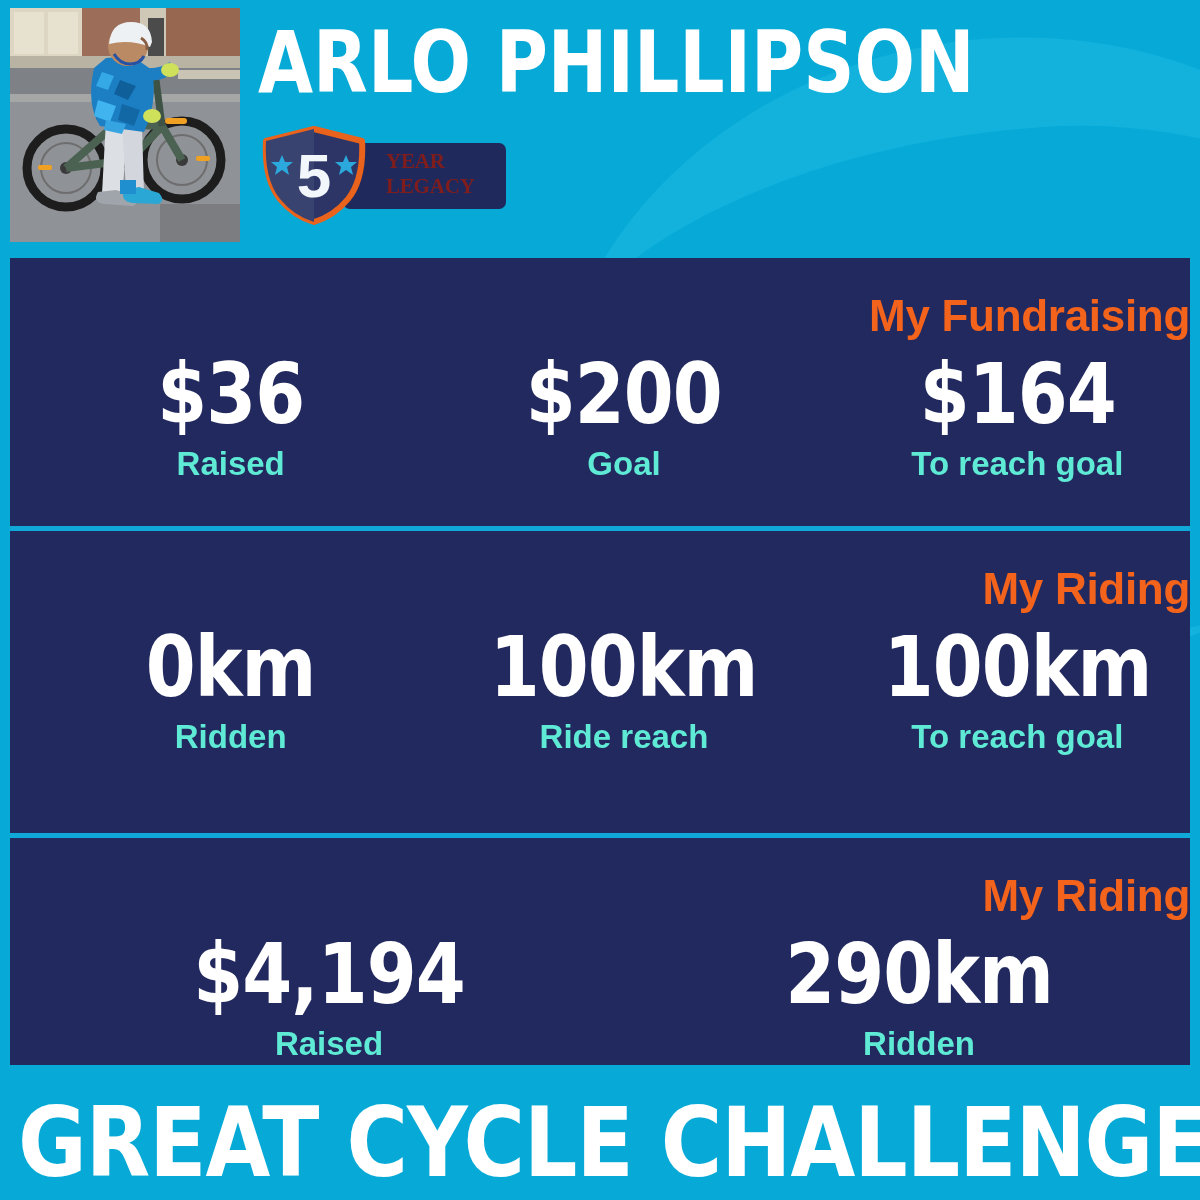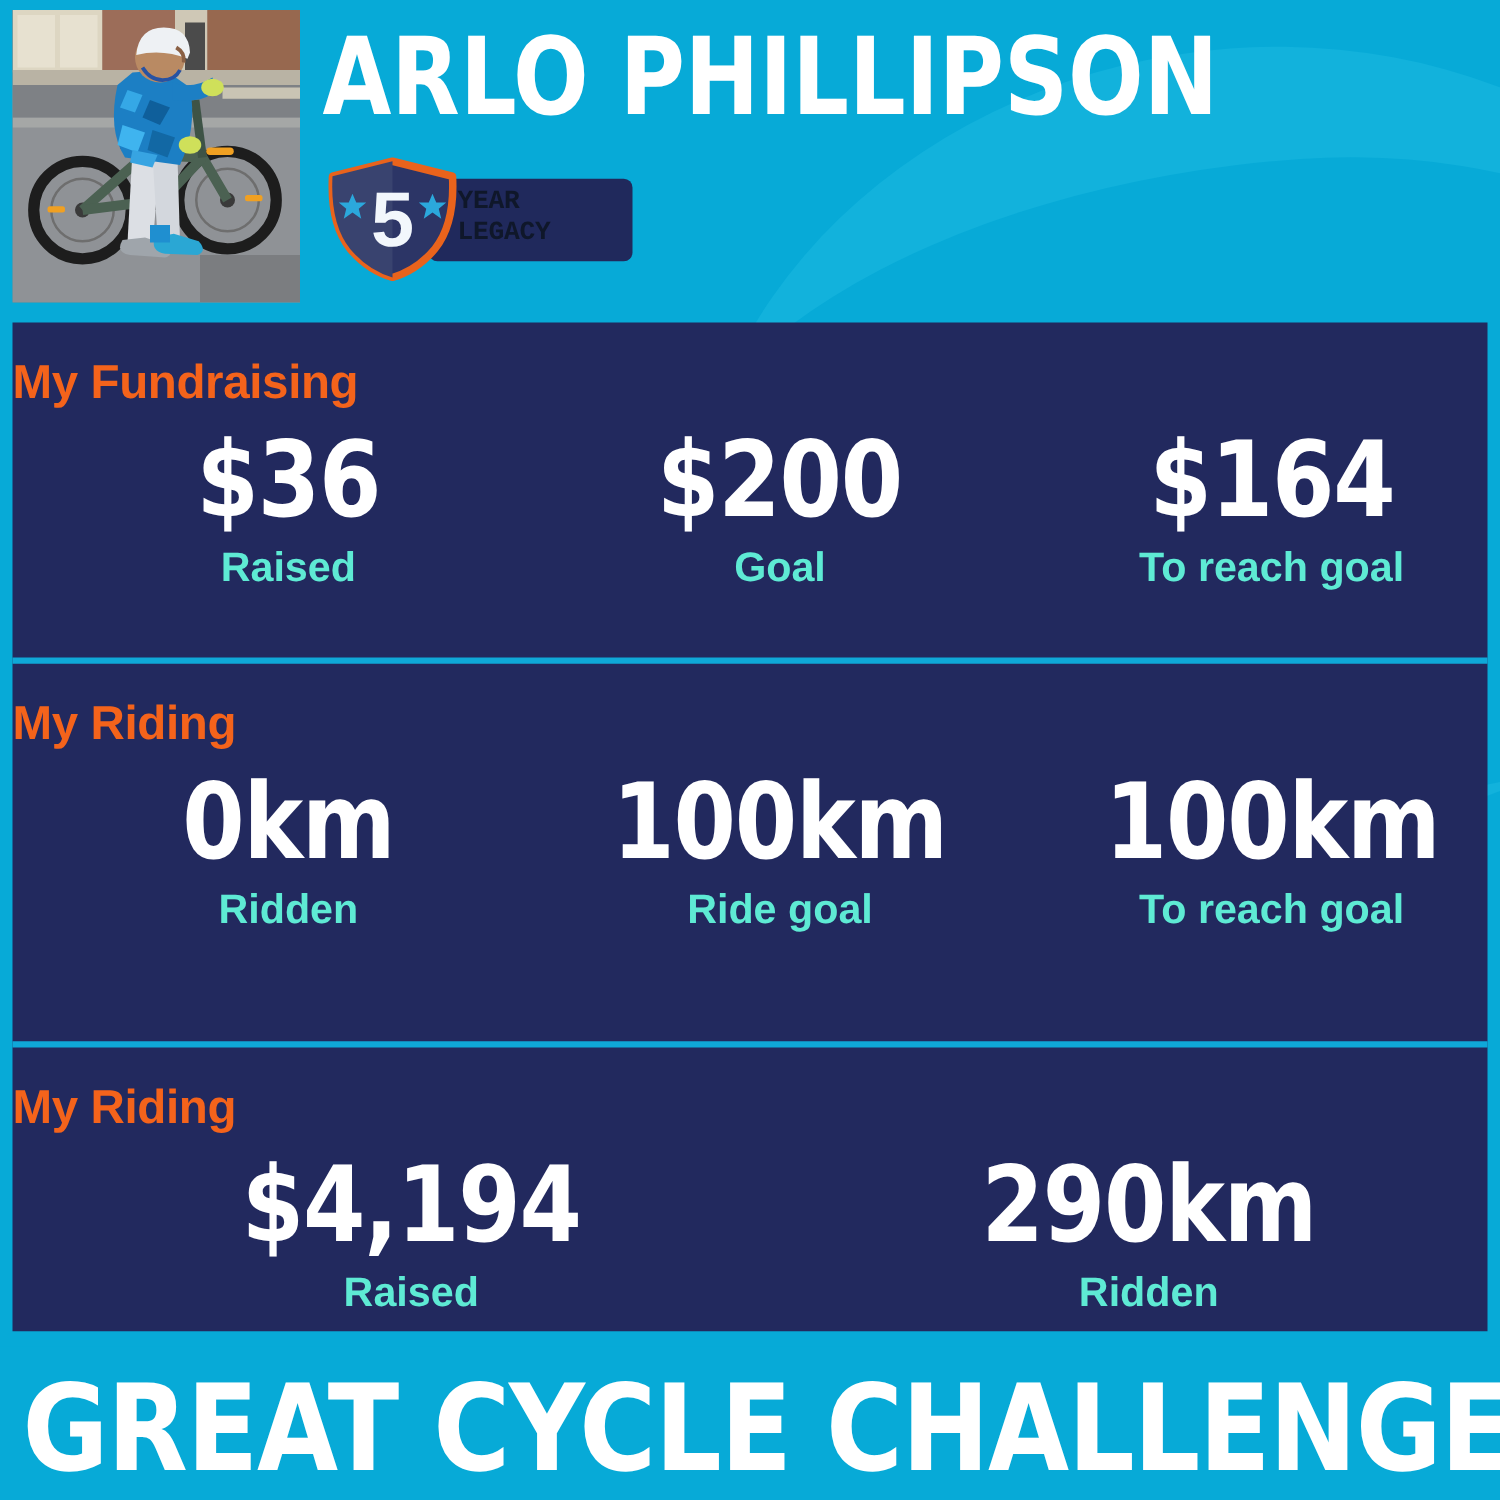--- a/index.html
+++ b/index.html
@@ -95,25 +95,25 @@
     position: absolute;
     left: 85px;
     top: 18px;
     width: 163px;
     height: 66px;
     background: #20295C;
     border-radius: 7px;
   }
   .legacy-text {
     position: absolute;
-    left: 108px;
+    left: 128px;
     top: 24px;
     width: 135px;
-    color: #0f172a;
-    font-family: Liberation Mono, monospace;
+    color: #7f1d1d;
+    font-family: Liberation Serif, serif;
     font-weight: bold;
     font-size: 21px;
     line-height: 25px;
     letter-spacing: -0.2px;
   }
   .shield-wrap {
     position: absolute;
     left: 0px;
     top: 0px;
     width: 112px;
@@ -139,27 +139,27 @@
   .sec-2 { height: 302px; }
   .sec-3 { height: 265px; }
 
   .divider {
     width: 100%;
     height: 5px;
     background: #0FA8D8;
   }
 
   .section-title {
-    text-align: left;
+    text-align: right;
     color: #F4631B;
     font-family: "Liberation Sans", sans-serif;
     font-weight: bold;
-    font-size: 38px;
+    font-size: 44px;
     line-height: 44px;
-    padding-top: 26px;
+    padding-top: 36px;
     letter-spacing: -0.3px;
   }
 
   .stat-row {
     display: flex;
     width: 100%;
     padding-top: 10px;
   }
   .stat-cell {
     flex: 1 1 0;
@@ -331,21 +331,21 @@
 
     <div class="section sec-2">
       <div class="section-title">My Riding</div>
       <div class="stat-row">
         <div class="stat-cell">
           <div class="stat-value">0km</div>
           <div class="stat-label">Ridden</div>
         </div>
         <div class="stat-cell">
           <div class="stat-value">100km</div>
-          <div class="stat-label">Ride goal</div>
+          <div class="stat-label">Ride reach</div>
         </div>
         <div class="stat-cell">
           <div class="stat-value">100km</div>
           <div class="stat-label">To reach goal</div>
         </div>
       </div>
     </div>
 
     <div class="divider"></div>
 

